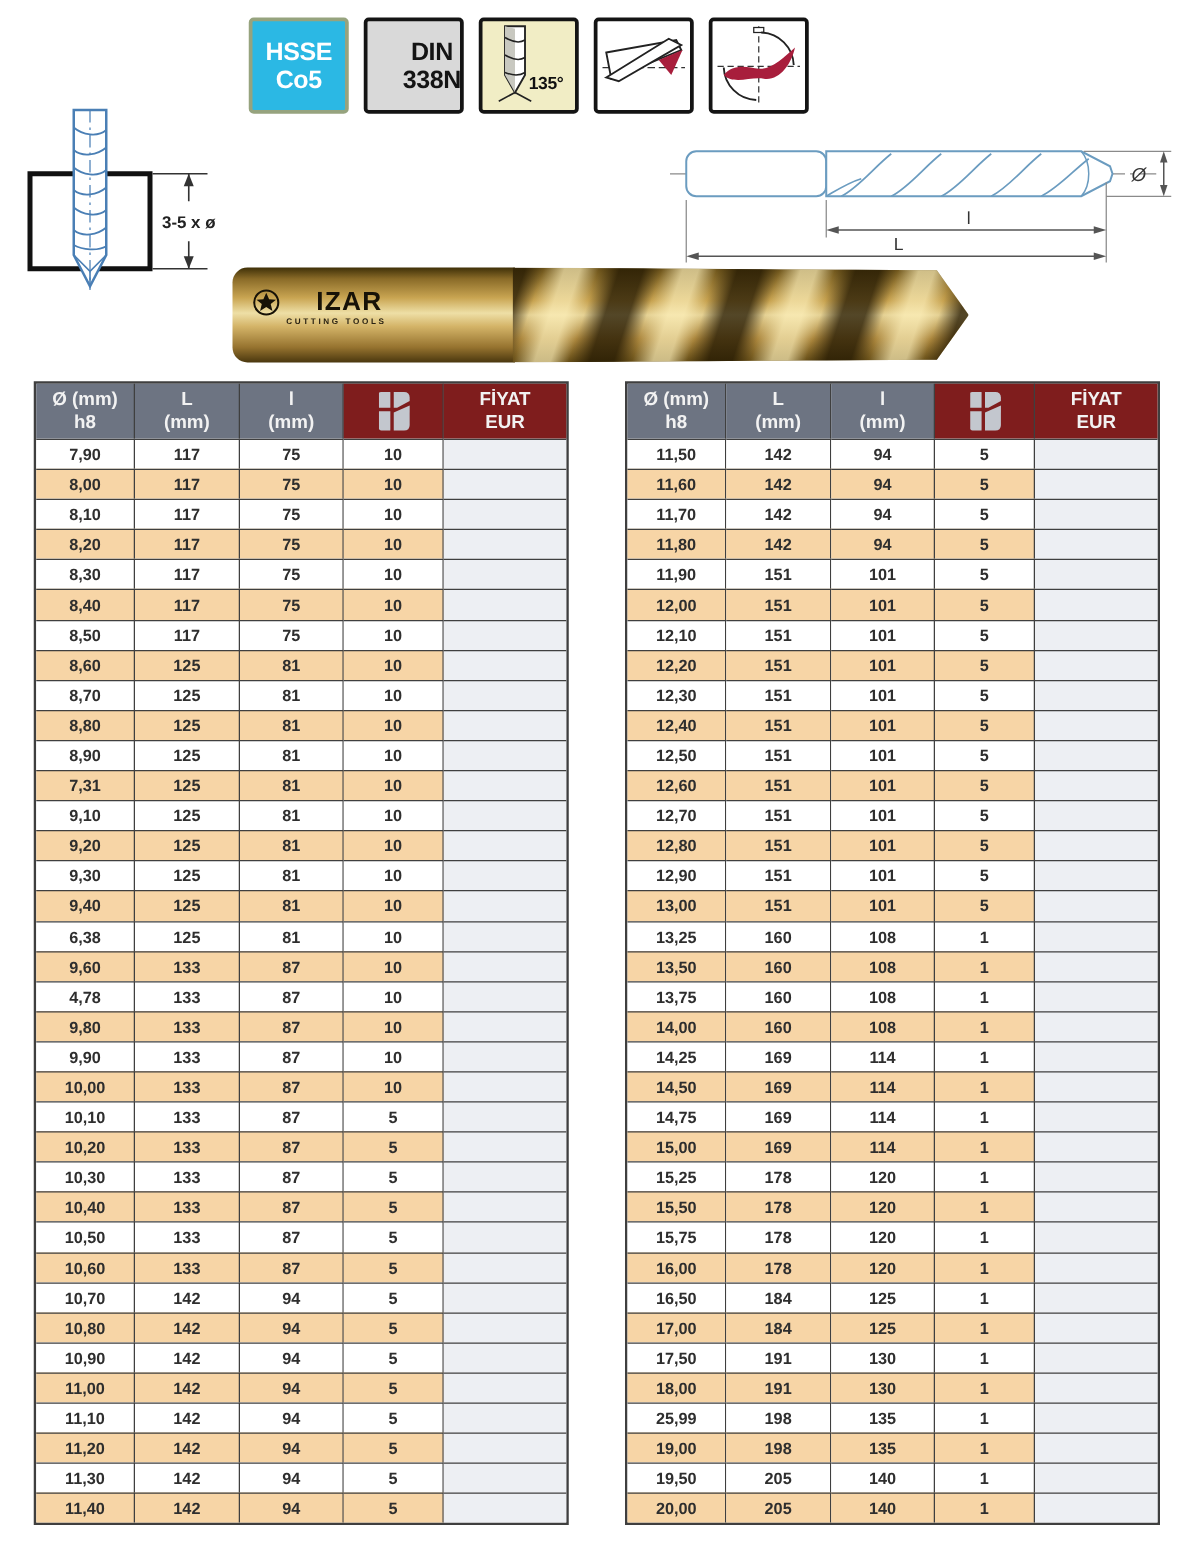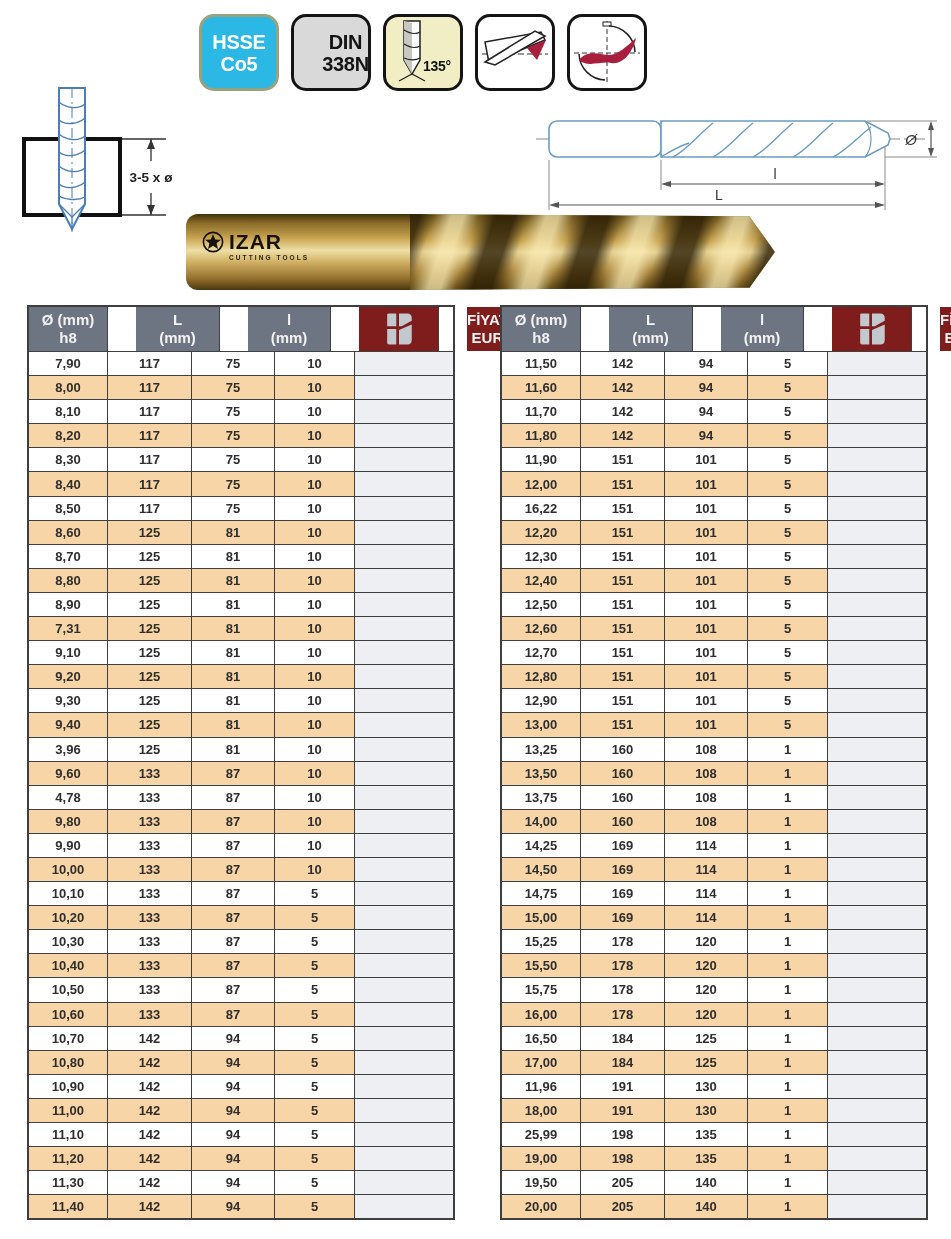--- a/index.html
+++ b/index.html
@@ -1,21 +1,21 @@
 <!DOCTYPE html>
 <html><head>
 <meta charset="utf-8">
 <style>
   html,body{margin:0;padding:0;background:#fff;}
   .page{position:relative;width:951px;height:1239px;background:#fff;overflow:hidden;
         font-family:"Liberation Sans",sans-serif;}
 
   
   .badges{position:absolute;left:199px;top:14px;display:flex;gap:12px;}
-  .badge{width:80px;height:77px;border-radius:15px;border:3px solid #141414;box-sizing:border-box;
+  .badge{width:80px;height:77px;border-radius:4px;border:3px solid #141414;box-sizing:border-box;
          display:flex;flex-direction:column;align-items:center;justify-content:center;
          font-weight:bold;font-size:20px;line-height:1.1;background:#fff;color:#141414;
          letter-spacing:-0.3px;}
   .badge.hsse{background:#2bb8e4;color:#fff;border-color:#96a37e;}
   .badge.din{background:#d9d9d9;padding-left:29px;}
   .badge.angle{background:#f1edc5;padding:0;text-align:right;}
   .badge svg{display:block;}
 
   
   .diag-left{position:absolute;left:14px;top:86px;}
@@ -26,28 +26,28 @@
   .photo .shank{position:absolute;left:0;top:0;width:226px;height:76px;border-radius:12px 0 0 12px;
     background:linear-gradient(180deg,#3f3008 0%,#8a6b28 12%,#c9a552 32%,#eedfa6 48%,#d4b468 62%,#96732f 84%,#4a370e 100%);}
   .photo .flutes{position:absolute;left:224px;top:0;right:0;bottom:0;
     clip-path:polygon(0 0,93% 3%,100% 50%,93% 97%,0 100%);
     background:
       repeating-linear-gradient(108deg, rgba(40,28,4,0.78) 0px, rgba(40,28,4,0.78) 10px,
         rgba(190,150,70,0.18) 24px, rgba(250,235,180,0.72) 40px, rgba(250,235,180,0.72) 52px,
         rgba(190,150,70,0.18) 66px, rgba(40,28,4,0.78) 82px, rgba(40,28,4,0.78) 90px),
       linear-gradient(180deg,#57420f 0%,#c9a552 35%,#eedfa6 50%,#a8843c 75%,#503c0c 100%);}
   .photo .logo{position:absolute;left:16px;top:17px;display:flex;align-items:flex-start;gap:5px;}
-  .photo .brand{font-weight:bold;font-size:21px;letter-spacing:1px;color:#171207;line-height:1;}
+  .photo .brand{font-weight:bold;font-size:21px;letter-spacing:1px;color:#171207;line-height:1;margin-left:24px;}
   .photo .tagline{font-size:6.5px;letter-spacing:2.1px;color:#2a2212;margin-top:2px;font-weight:bold;}
 
   
   .ptable{position:absolute;top:305px;width:428px;border:2px solid #3f3f3f;box-sizing:border-box;background:#fff;}
   .ptable.left{left:27px;}
   .ptable.right{left:500px;}
-  .thead{display:grid;grid-template-columns:79px 84px 83px 80px 1fr;height:44px;gap:28px;}
+  .thead{display:grid;grid-template-columns:79px 84px 83px 80px 1fr;height:44px;}
   .hcell{background:#6d7482;color:#f2f2f2;font-weight:bold;font-size:15px;line-height:1.18;
          display:flex;flex-direction:column;align-items:center;justify-content:center;
          border-right:1px solid #3f3f3f;}
   .hcell.dark{background:#7f1d1d;}
   .hcell:last-child{border-right:none;}
   .trow{display:grid;grid-template-columns:79px 84px 83px 80px 1fr;height:24.1px;}
   .tcell{display:flex;align-items:center;justify-content:center;font-size:13px;font-weight:bold;
          color:#2e2e2e;border-right:1px solid #3f3f3f;border-top:1px solid #3f3f3f;background:#fff;
          box-sizing:border-box;}
   .trow.alt .tcell{background:#f7d5a6;}
@@ -285,21 +285,21 @@
           <div class="tcell price"></div>
         </div>
         <div class="trow alt">
           <div class="tcell">9,40</div>
           <div class="tcell">125</div>
           <div class="tcell">81</div>
           <div class="tcell">10</div>
           <div class="tcell price"></div>
         </div>
         <div class="trow">
-          <div class="tcell">3,96</div>
+          <div class="tcell">6,38</div>
           <div class="tcell">125</div>
           <div class="tcell">81</div>
           <div class="tcell">10</div>
           <div class="tcell price"></div>
         </div>
         <div class="trow alt">
           <div class="tcell">9,60</div>
           <div class="tcell">133</div>
           <div class="tcell">87</div>
           <div class="tcell">10</div>
@@ -500,21 +500,21 @@
           <div class="tcell price"></div>
         </div>
         <div class="trow alt">
           <div class="tcell">12,00</div>
           <div class="tcell">151</div>
           <div class="tcell">101</div>
           <div class="tcell">5</div>
           <div class="tcell price"></div>
         </div>
         <div class="trow">
-          <div class="tcell">16,22</div>
+          <div class="tcell">12,10</div>
           <div class="tcell">151</div>
           <div class="tcell">101</div>
           <div class="tcell">5</div>
           <div class="tcell price"></div>
         </div>
         <div class="trow alt">
           <div class="tcell">12,20</div>
           <div class="tcell">151</div>
           <div class="tcell">101</div>
           <div class="tcell">5</div>
@@ -668,21 +668,21 @@
           <div class="tcell price"></div>
         </div>
         <div class="trow alt">
           <div class="tcell">17,00</div>
           <div class="tcell">184</div>
           <div class="tcell">125</div>
           <div class="tcell">1</div>
           <div class="tcell price"></div>
         </div>
         <div class="trow">
-          <div class="tcell">11,96</div>
+          <div class="tcell">17,50</div>
           <div class="tcell">191</div>
           <div class="tcell">130</div>
           <div class="tcell">1</div>
           <div class="tcell price"></div>
         </div>
         <div class="trow alt">
           <div class="tcell">18,00</div>
           <div class="tcell">191</div>
           <div class="tcell">130</div>
           <div class="tcell">1</div>

